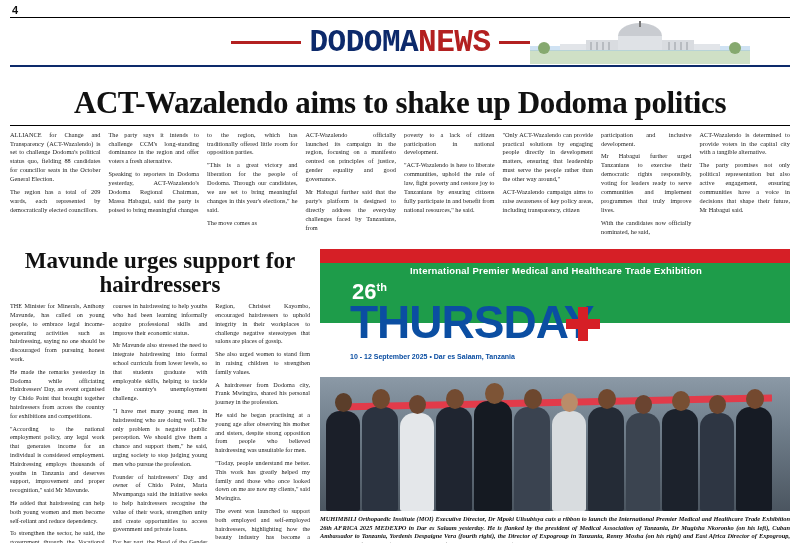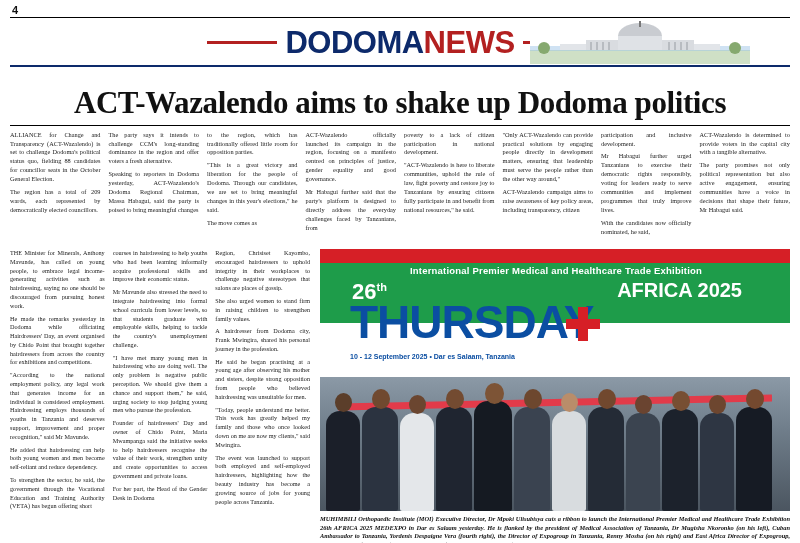--- a/index.html
+++ b/index.html
@@ -62,21 +62,21 @@
     gap: 8px;
     width: 100%;
     padding-top: 2px;
   }
   .mast-rule {
     flex: 0 0 70px;
     height: 3px;
     background: #b32020;
   }
   .mast-title {
-    font-family: Liberation Sans, sans-serif;
+    font-family: Liberation Mono, monospace;
     font-weight: bold;
     font-size: 31px;
     letter-spacing: -0.5px;
     line-height: 1;
     white-space: nowrap;
   }
   .mast-title .dodoma { color: #0d2a6b; }
   .mast-title .news { color: #b32020; }
 
   .mast-art {
@@ -348,20 +348,21 @@
     </div>
     <div class="col">
       <p>ACT-Wazalendo is determined to provide voters in the capital city with a tangible alternative.</p>
       <p>The party promises not only political representation but also active engagement, ensuring communities have a voice in decisions that shape their future, Mr Habagui said.</p>
     </div>
   </div>
 
   <div class="lower">
 
     <div class="lower-left">
+      <h2 class="sub-headline">Mavunde urges support for hairdressers</h2>
       <div class="cols2">
         <div class="col">
           <p>THE Minister for Minerals, Anthony Mavunde, has called on young people, to embrace legal income-generating activities such as hairdressing, saying no one should be discouraged from pursuing honest work.</p>
           <p>He made the remarks yesterday in Dodoma while officiating Hairdressers' Day, an event organised by Chido Point that brought together hairdressers from across the country for exhibitions and competitions.</p>
           <p>"According to the national employment policy, any legal work that generates income for an individual is considered employment. Hairdressing employs thousands of youths in Tanzania and deserves support, improvement and proper recognition," said Mr Mavunde.</p>
           <p>He added that hairdressing can help both young women and men become self-reliant and reduce dependency.</p>
           <p>To strengthen the sector, he said, the government through the Vocational Education and Training Authority (VETA) has begun offering short</p>
         </div>
         <div class="col">
           <p>courses in hairdressing to help youths who had been learning informally acquire professional skills and improve their economic status.</p>
@@ -381,21 +382,20 @@
       </div>
     </div>
 
     <div class="lower-right">
       <div class="photo">
 
         <div class="banner">
           <div class="banner-top"></div>
           <div class="banner-title">International Premier Medical and Healthcare Trade Exhibition</div>
           <div class="banner-26"><span>26</span><sup>th</sup></div>
-          <div class="banner-africa">AFRICA 2025</div>
           <div class="banner-med">THURSDAY</div>
           <div class="banner-cross"></div>
           <div class="banner-dates">10 - 12 September 2025  •  Dar es Salaam, Tanzania</div>
         </div>
 
         <div class="floor"></div>
         <div class="ribbon"></div>
 
         <div class="crowd">
 

